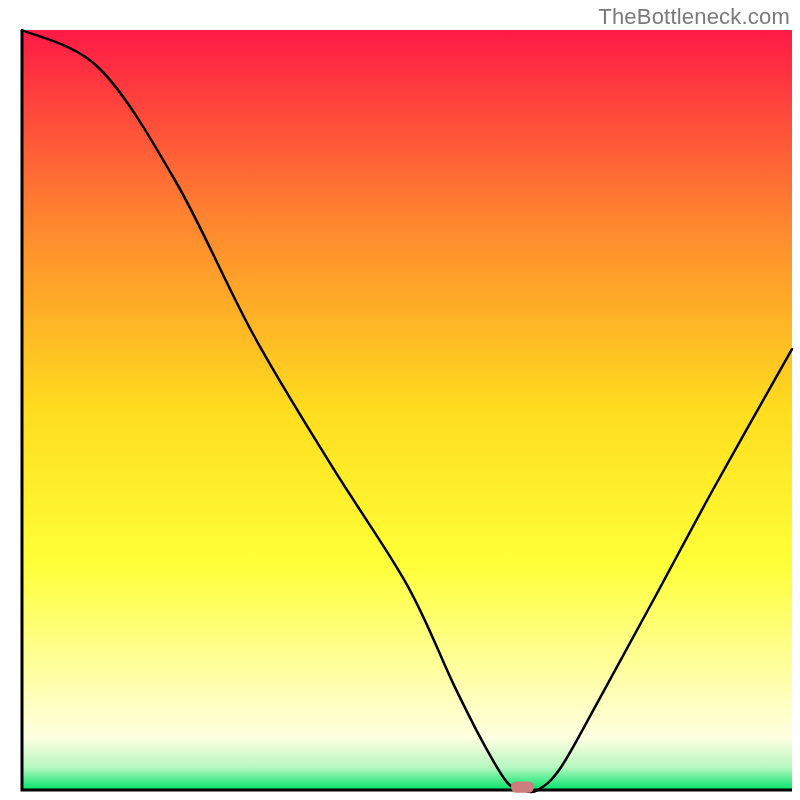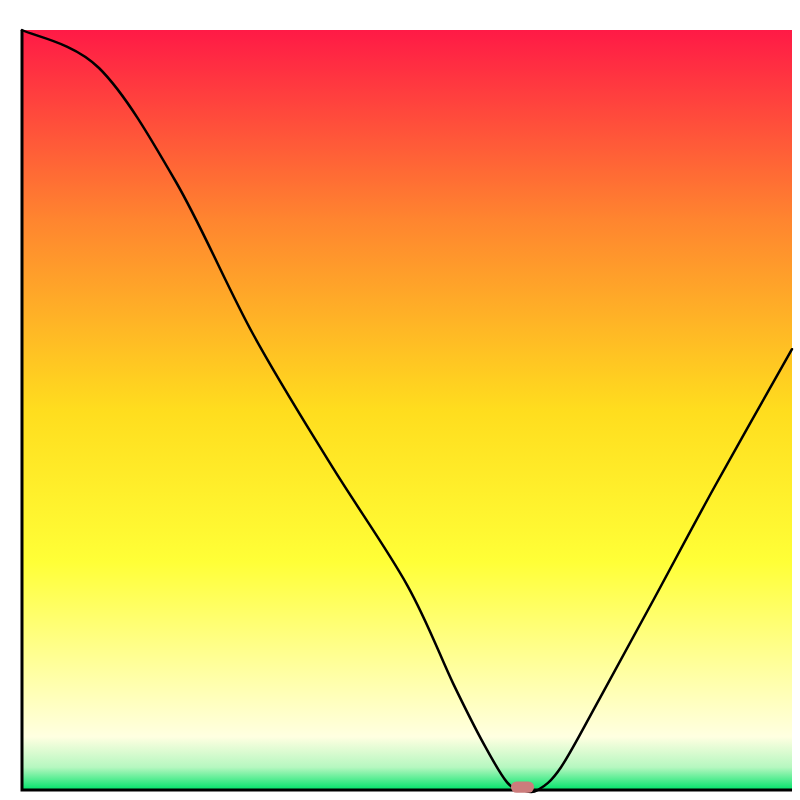--- a/index.html
+++ b/index.html
@@ -27,20 +27,21 @@
     pointer-events: none;
   }
   svg {
     display: block;
   }
 </style>
 </head>
 <body>
 
 <div class="wrap">
+  <div class="watermark">TheBottleneck.com</div>
 
   <svg id="chart-svg" width="800" height="800" viewBox="0 0 800 800">
     <defs>
       <linearGradient id="bg-grad" x1="0" y1="0" x2="0" y2="1">
           <stop offset="0%" stop-color="#ff1a46"></stop>
           <stop offset="25%" stop-color="#ff852f"></stop>
           <stop offset="50%" stop-color="#ffdd1e"></stop>
           <stop offset="70%" stop-color="#ffff37"></stop>
           <stop offset="85%" stop-color="#ffffa6"></stop>
           <stop offset="93%" stop-color="#ffffe1"></stop>

